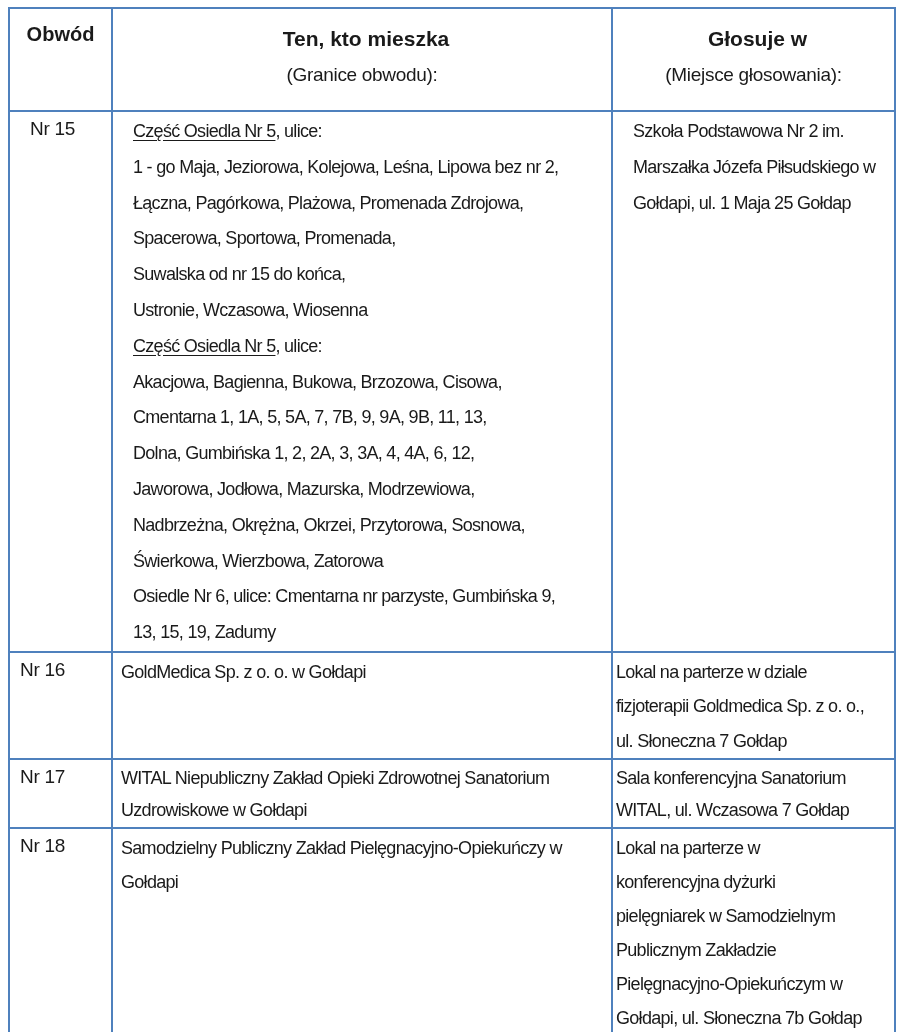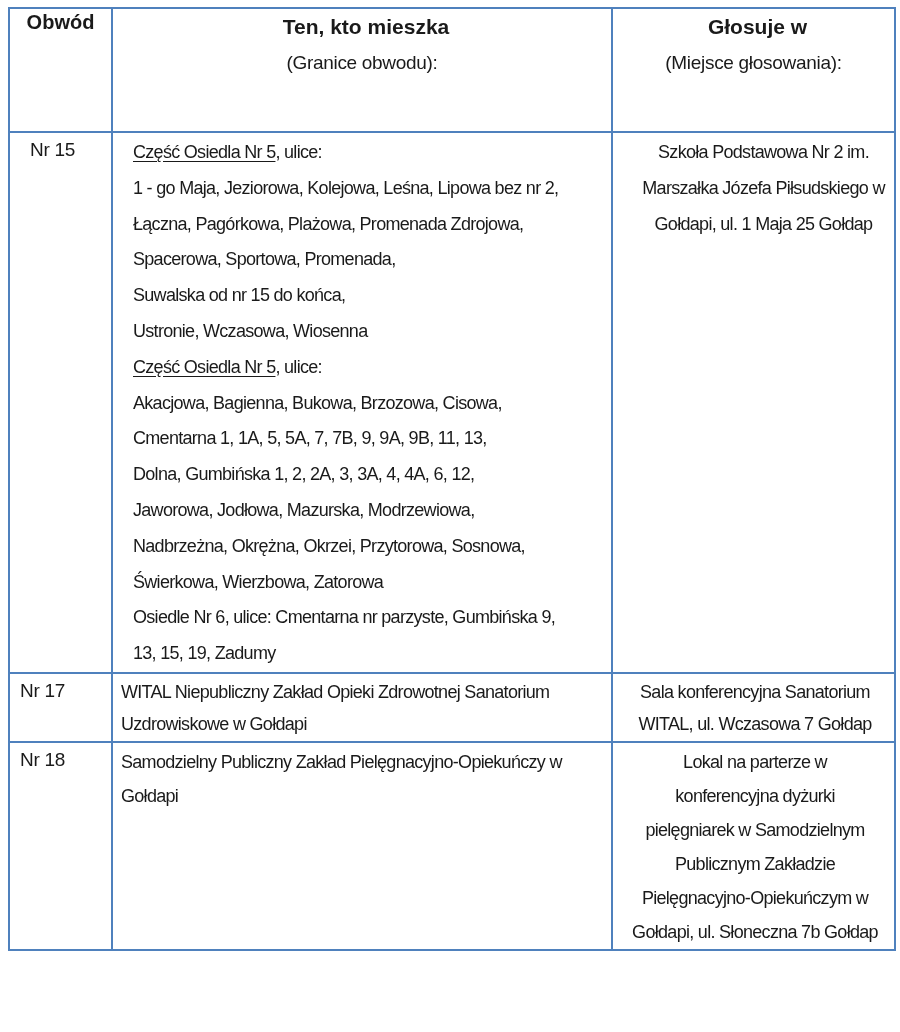--- a/index.html
+++ b/index.html
@@ -31,36 +31,36 @@
     vertical-align: top;
     overflow: hidden;
     box-sizing: border-box;
     background: #ffffff;
   }
   .col-district { width: 103px; }
   .col-area     { width: 500px; }
   .col-place    { width: 283px; }
 
   
-  thead th { height: 124px; padding-top: 0; text-align: center; }
+  thead th { height: 103px; padding-top: 12px; text-align: center; }
   .h-district-label {
     font-size: 20px; font-weight: bold; line-height: 26px; display: inline-block;
   }
   .h-title { font-size: 21px; font-weight: bold; line-height: 36px; margin-left: 8px; }
   .h-sub   { font-size: 19px; font-weight: normal; line-height: 36px; letter-spacing: -0.3px; }
 
   
   tbody tr.r0 td { height: 540px; padding-left: 20px; }
   tbody tr.r1 td { height: 101px; }
   tbody tr.r2 td { height: 65px;  }
   tbody tr.r3 td { height: 204px; }
 
   td.c-district { padding: 4px 2px 0 10px; font-size: 19px; letter-spacing: -0.3px; line-height: 26px; }
   td.c-area     { padding: 2px 2px 0 8px; }
-  td.c-place    { padding: 2px 0 0 3px; text-align: center; }
+  td.c-place    { padding: 2px 0 0 3px; }
 
   .line {
     font-size: 18px;
     letter-spacing: -0.7px;
     white-space: nowrap;
   }
   tr.r0 .line { line-height: 35.8px; }
   tr.r1 .line { line-height: 34.3px; }
   tr.r2 .line { line-height: 32.5px; }
   tr.r3 .line { line-height: 34.0px; }
@@ -110,20 +110,31 @@
             <div class="line">Świerkowa, Wierzbowa, Zatorowa</div>
             <div class="line">Osiedle Nr 6, ulice: Cmentarna nr parzyste, Gumbińska 9,</div>
             <div class="line">13, 15, 19, Zadumy</div>
           </td>
           <td class="c-place">
             <div class="line">Szkoła Podstawowa Nr 2 im.</div>
             <div class="line">Marszałka Józefa Piłsudskiego w</div>
             <div class="line">Gołdapi, ul. 1 Maja 25 Gołdap</div>
           </td>
         </tr>
+        <tr class="r1">
+          <td class="c-district">Nr 16</td>
+          <td class="c-area">
+            <div class="line">GoldMedica Sp. z o. o. w Gołdapi</div>
+          </td>
+          <td class="c-place">
+            <div class="line">Lokal na parterze w dziale</div>
+            <div class="line">fizjoterapii Goldmedica Sp. z o. o.,</div>
+            <div class="line">ul. Słoneczna 7 Gołdap</div>
+          </td>
+        </tr>
         <tr class="r2">
           <td class="c-district">Nr 17</td>
           <td class="c-area">
             <div class="line">WITAL Niepubliczny Zakład Opieki Zdrowotnej Sanatorium</div>
             <div class="line">Uzdrowiskowe w Gołdapi</div>
           </td>
           <td class="c-place">
             <div class="line">Sala konferencyjna Sanatorium</div>
             <div class="line">WITAL, ul. Wczasowa 7 Gołdap</div>
           </td>

